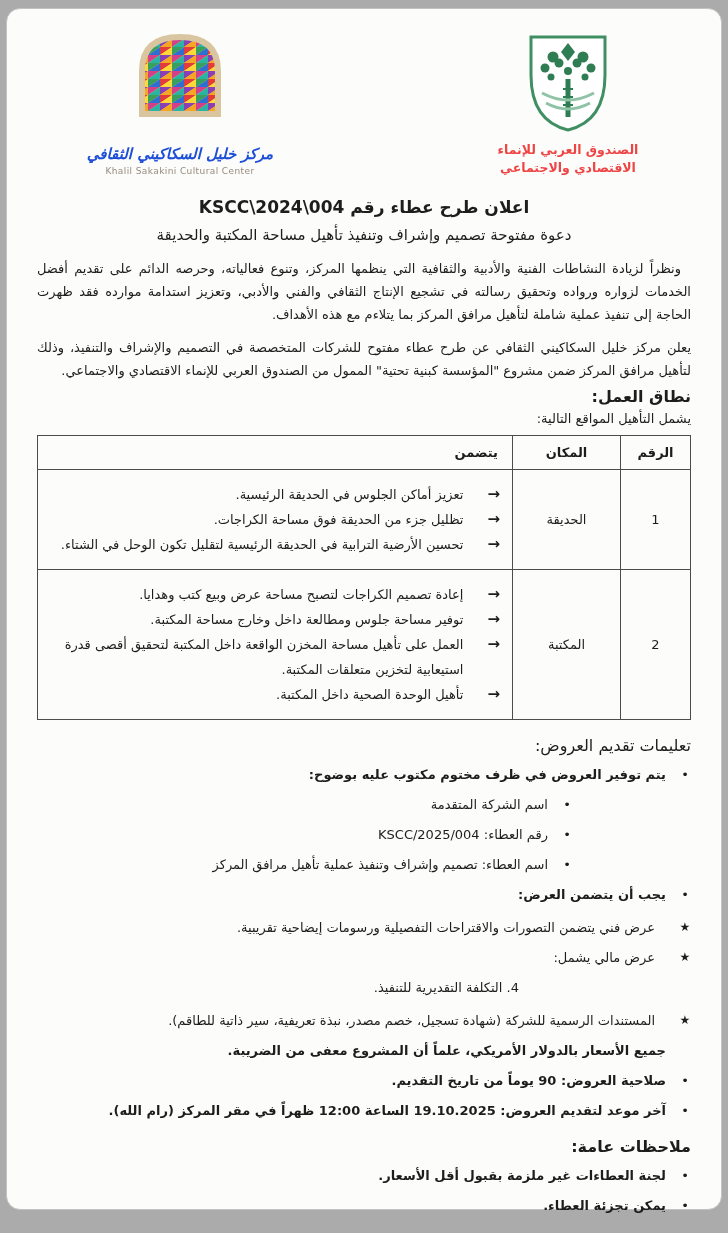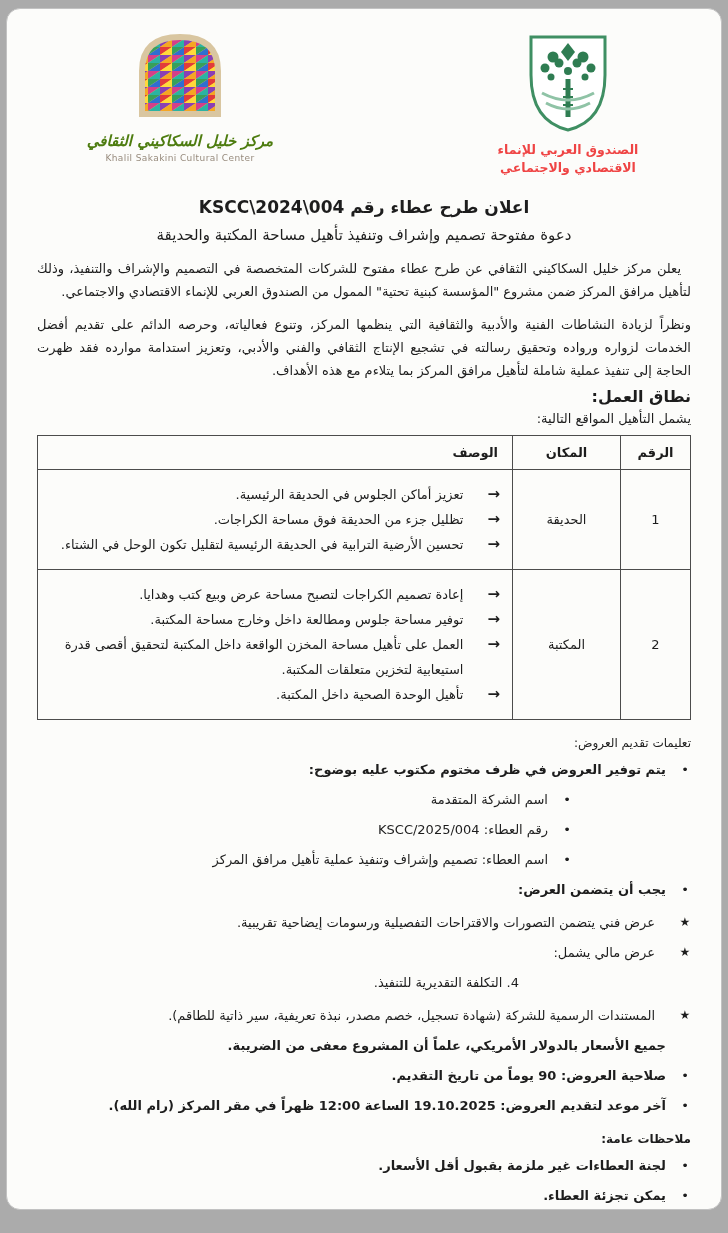--- a/index.html
+++ b/index.html
@@ -18,21 +18,21 @@
     border-radius:14px;
     padding:20px 30px 20px 30px;
     direction:rtl;
     color:#1d1d1d;
   }
   
   .header { display:flex; justify-content:space-between; align-items:flex-start; padding:2px 38px 0 48px; height:160px; }
   .af-logo { width:170px; text-align:center; }
   .af-text { color:#ef4444; font-weight:bold; font-size:12.5px; line-height:1.45; margin-top:2px; }
   .ksc-logo { width:190px; text-align:center; }
-  .ksc-callig { font-size:15px; font-weight:bold; font-style:italic; color:#4d7c0f; margin-top:11px; }
+  .ksc-callig { font-size:15px; font-weight:bold; font-style:italic; color:#1d4ed8; margin-top:24px; }
   .ksc-en { font-size:9px; color:#978b7d; margin-top:3px; letter-spacing:.4px; }
   
   .title { text-align:center; font-size:17px; font-weight:bold; margin-top:8px; }
   .subtitle { text-align:center; font-size:15px; font-weight:normal; margin-top:9px; }
   
   .para { font-size:13px; line-height:23px; text-align:justify; margin:10px 0 0 0; }
   .para:first-of-type { margin-top:13px; text-indent:10px; }
   .bold-line { font-size:16px; font-weight:bold; margin-top:5px; }
   .line { font-size:13px; margin-top:5px; }
   
@@ -41,21 +41,21 @@
   th { font-weight:bold; text-align:center; padding:9px 6px; }
   th.h-desc { text-align:right; padding-right:14px; }
   .col-num { width:70px; }
   .col-place { width:108px; }
   td.c-num, td.c-place { text-align:center; }
   td.c-desc { padding:12px 12px 12px 10px; }
   .arrow-item { display:flex; gap:24px; line-height:25px; }
   .arrow-item .mk { flex:0 0 auto; font-weight:bold; font-size:15px; }
   
   .sec { font-size:13px; }
-  .sec-label { margin-top:16px; font-size:12px; }
+  .sec-label { margin-top:16px; font-size:16px; }
   .brow { display:flex; gap:13px; margin-top:9px; line-height:21px; }
   .brow .mk { flex:0 0 auto; width:12px; text-align:center; }
   .brow .mk.star { font-size:12px; }
   .ind1 { padding-right:118px; }
   .ind2 { padding-right:172px; }
   .noind { padding-right:25px; }
   .b { font-weight:bold; }
 </style>
 </head>
 <body>
@@ -108,32 +108,32 @@
           <path d="M6,83 V40 Q6,6 44,6 Q82,6 82,40 V83 Z" fill="url(#mosaic)" stroke="#d9c6a0" stroke-width="6"></path>
         </svg>
         <div class="ksc-callig">مركز خليل السكاكيني الثقافي</div>
         <div class="ksc-en">Khalil Sakakini Cultural Center</div>
       </div>
     </div>
 
     <div class="title">اعلان طرح عطاء رقم KSCC\2024\004</div>
     <div class="subtitle">دعوة مفتوحة تصميم وإشراف وتنفيذ تأهيل مساحة المكتبة والحديقة</div>
 
+    <p class="para">ونظراً لزيادة النشاطات الفنية والأدبية والثقافية التي ينظمها المركز، وتنوع فعالياته، وحرصه الدائم على تقديم أفضل الخدمات لزواره ورواده وتحقيق رسالته في تشجيع الإنتاج الثقافي والفني والأدبي، وتعزيز استدامة موارده فقد ظهرت الحاجة إلى تنفيذ عملية شاملة لتأهيل مرافق المركز بما يتلاءم مع هذه الأهداف.</p>
     <p class="para">يعلن مركز خليل السكاكيني الثقافي عن طرح عطاء مفتوح للشركات المتخصصة في التصميم والإشراف والتنفيذ، وذلك لتأهيل مرافق المركز ضمن مشروع "المؤسسة كبنية تحتية" الممول من الصندوق العربي للإنماء الاقتصادي والاجتماعي.</p>
-    <p class="para">ونظراً لزيادة النشاطات الفنية والأدبية والثقافية التي ينظمها المركز، وتنوع فعالياته، وحرصه الدائم على تقديم أفضل الخدمات لزواره ورواده وتحقيق رسالته في تشجيع الإنتاج الثقافي والفني والأدبي، وتعزيز استدامة موارده فقد ظهرت الحاجة إلى تنفيذ عملية شاملة لتأهيل مرافق المركز بما يتلاءم مع هذه الأهداف.</p>
 
     <div class="bold-line">نطاق العمل:</div>
     <div class="line">يشمل التأهيل المواقع التالية:</div>
 
     <table>
       <thead>
         <tr>
           <th class="col-num">الرقم</th>
           <th class="col-place">المكان</th>
-          <th class="h-desc">الوصف</th>
+          <th class="h-desc">يتضمن</th>
         </tr>
       </thead>
       <tbody>
         <tr>
           <td class="c-num">1</td>
           <td class="c-place">الحديقة</td>
           <td class="c-desc">
             <div class="arrow-item">
                 <span class="mk">→</span>
                 <span>تعزيز أماكن الجلوس في الحديقة الرئيسية.</span>

